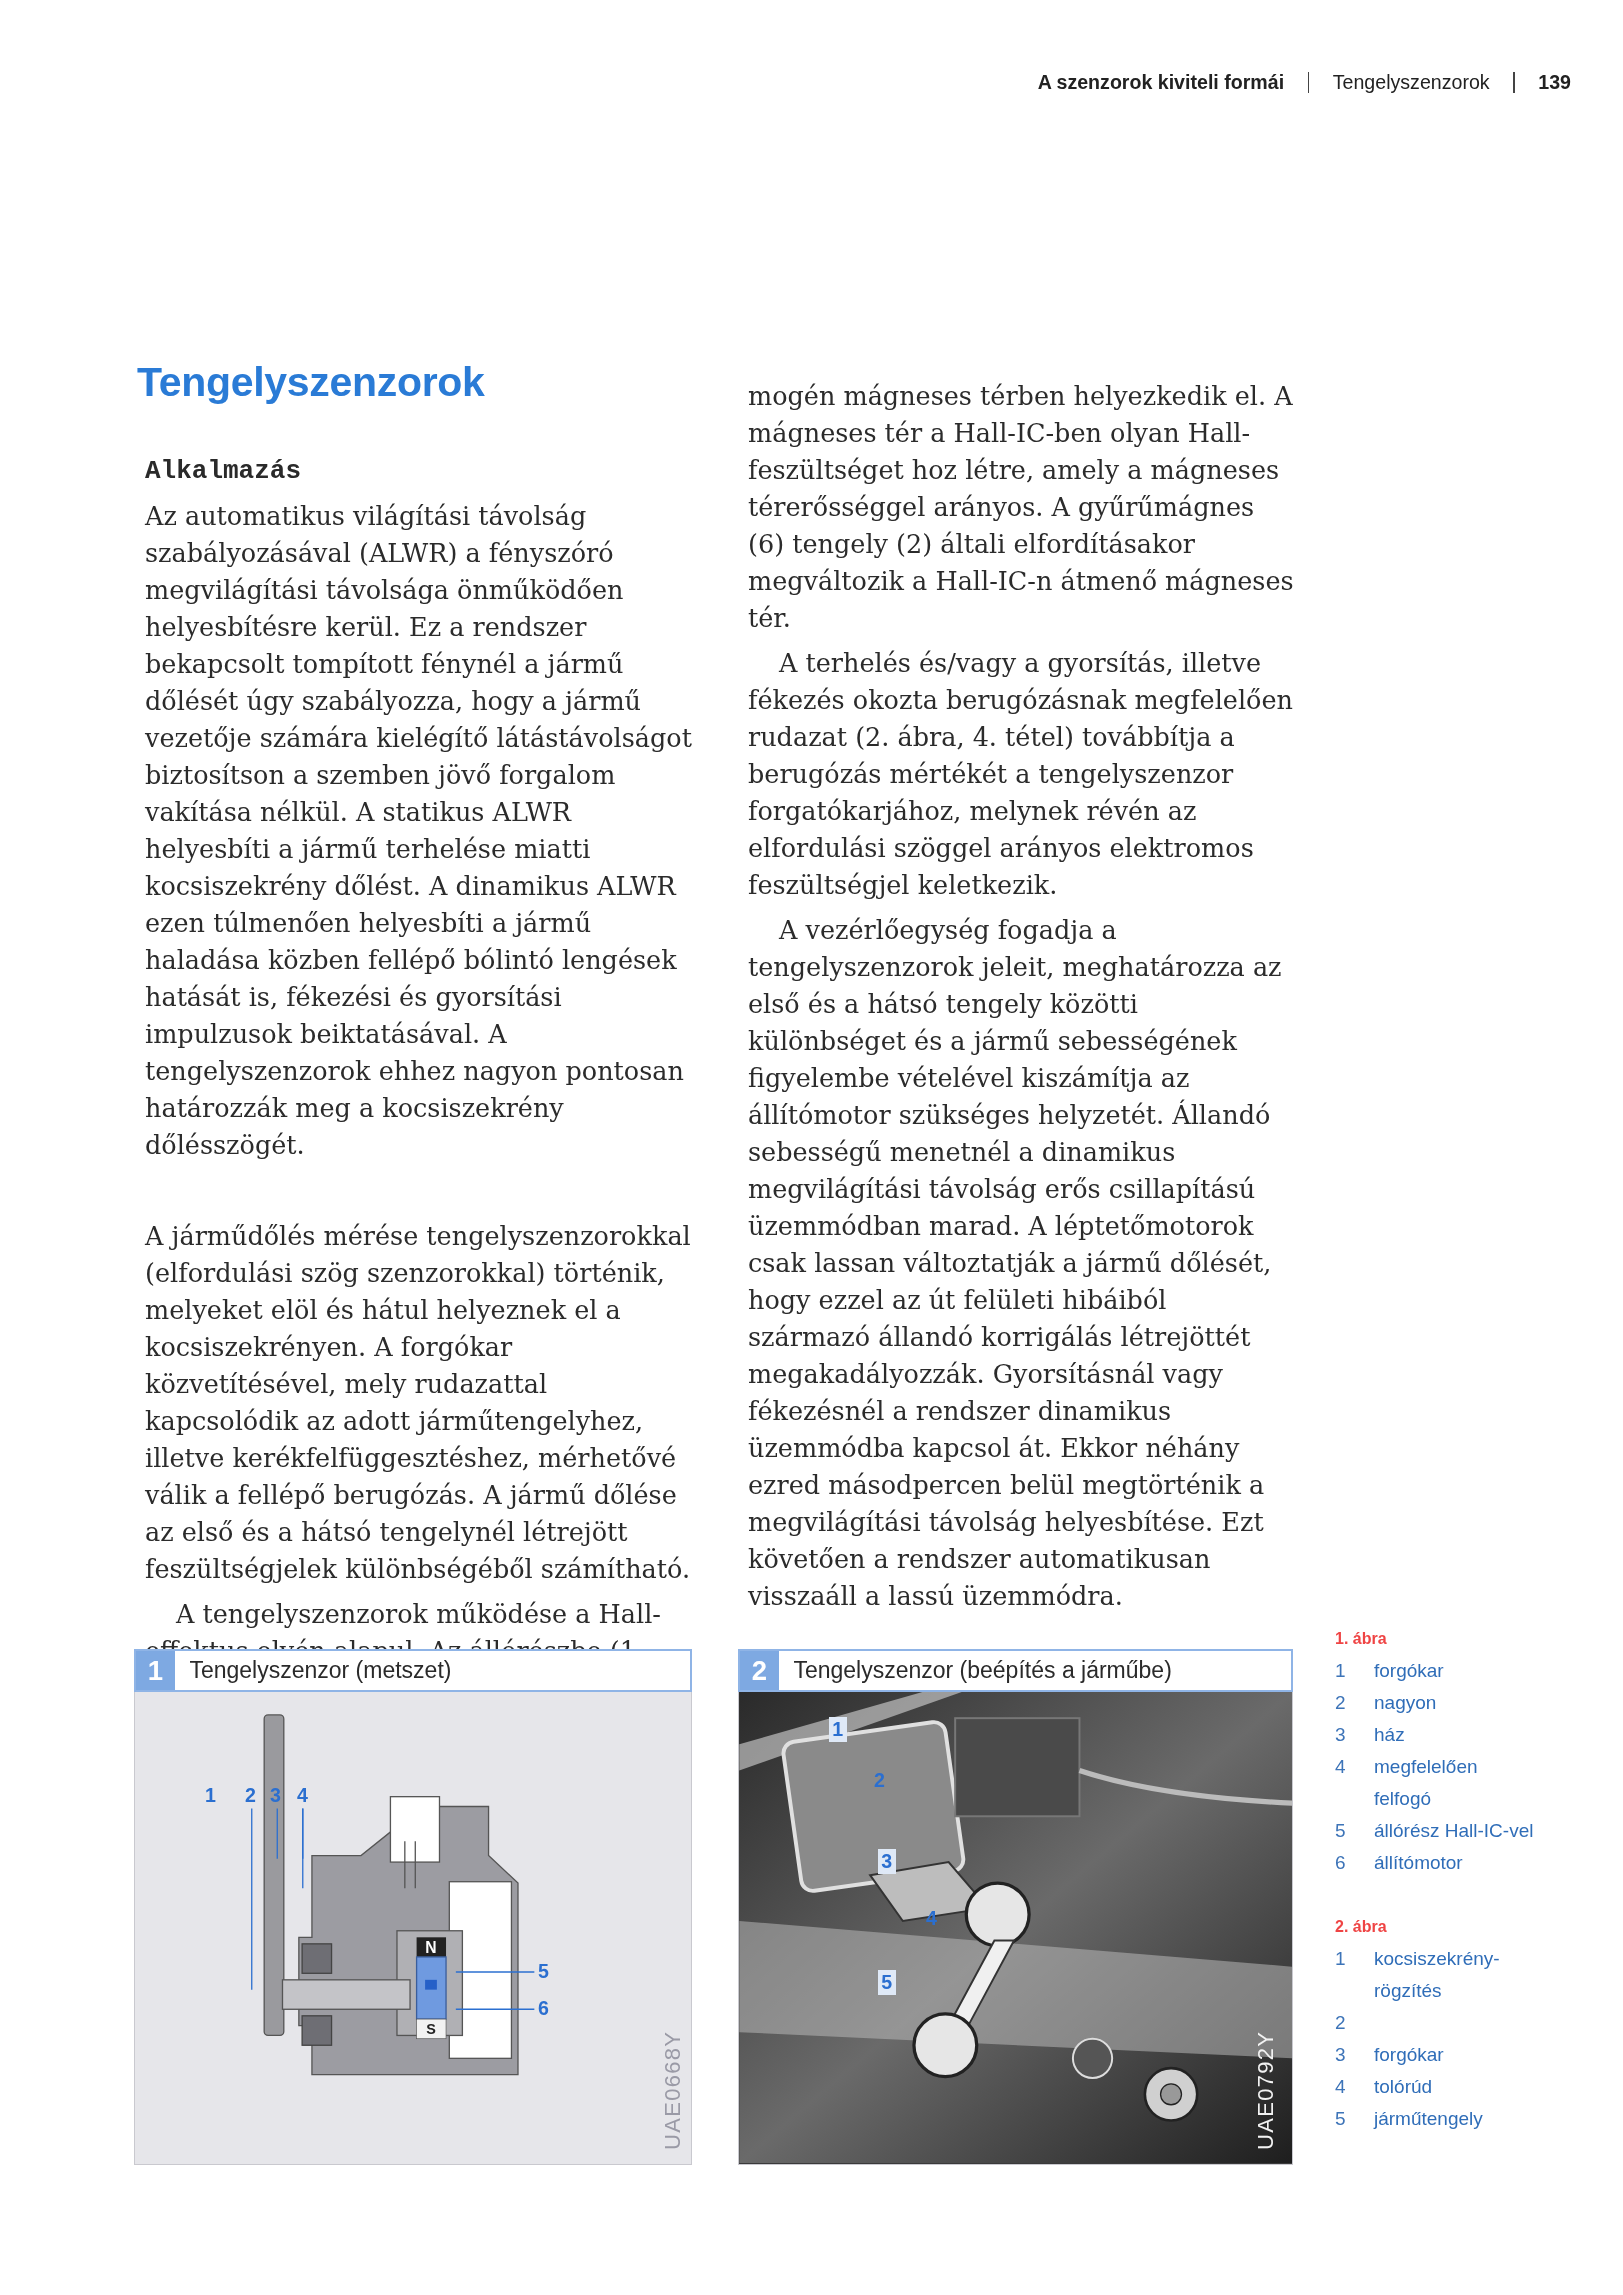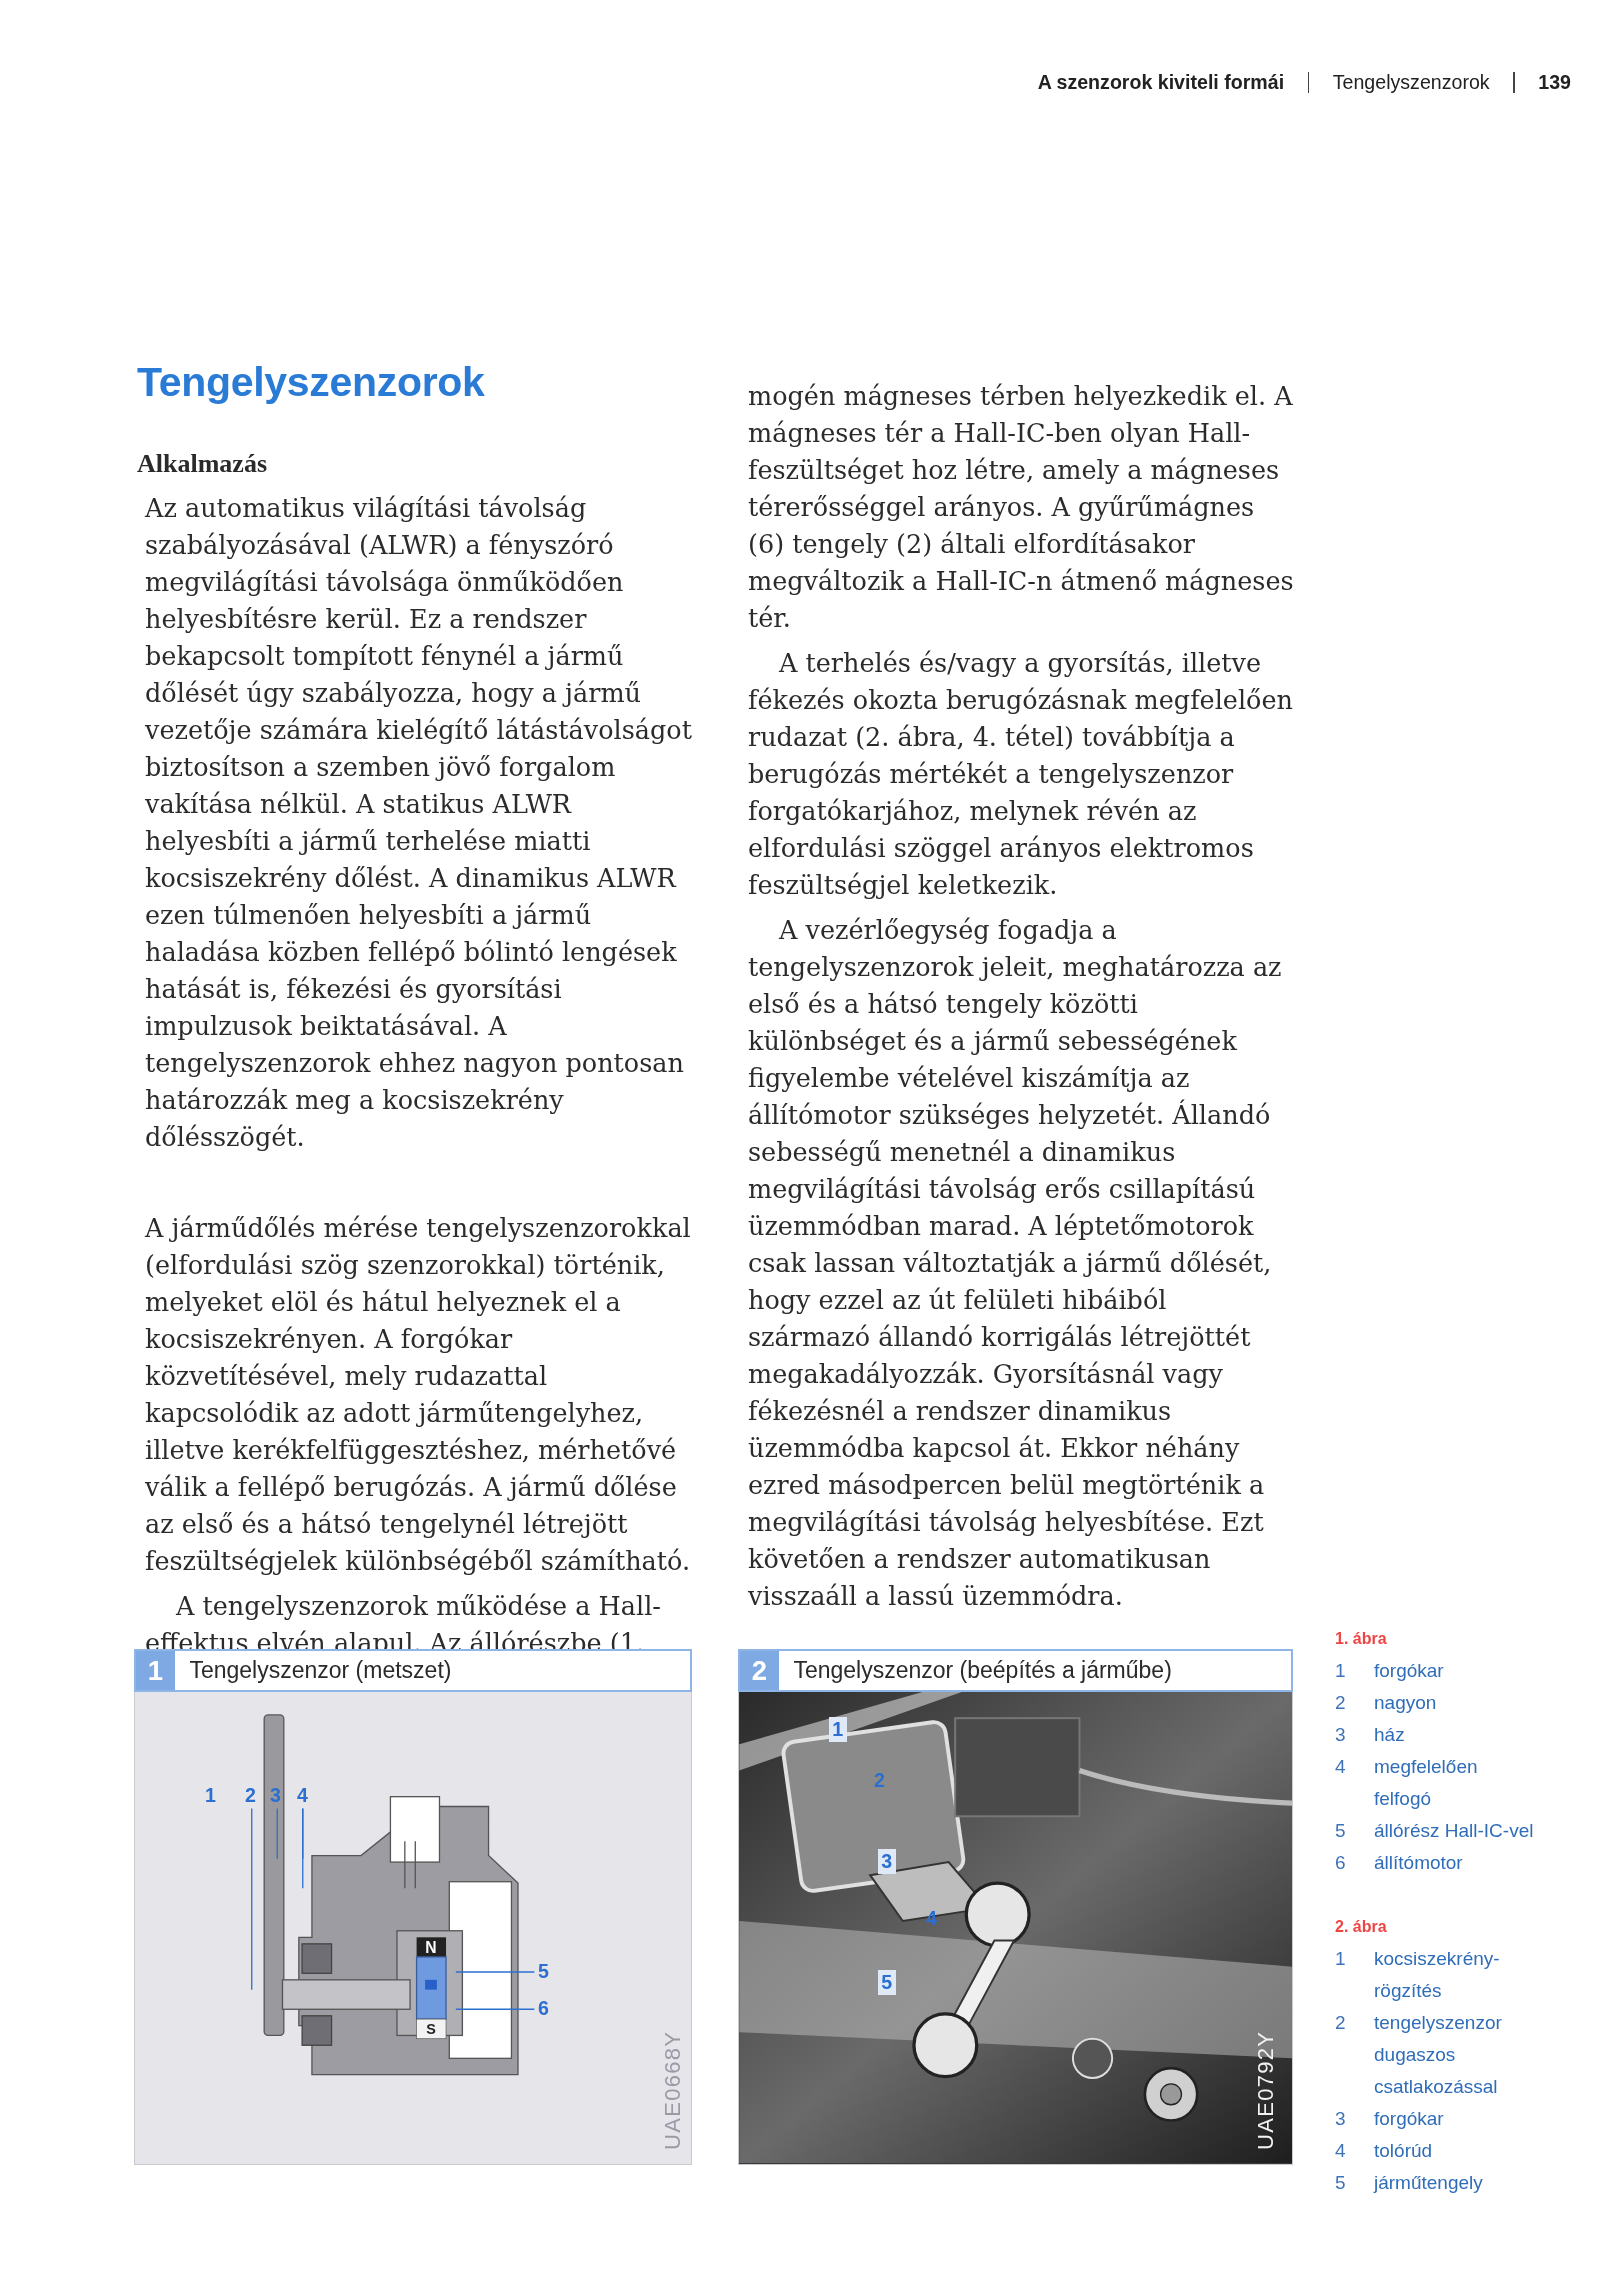--- a/index.html
+++ b/index.html
@@ -22,22 +22,22 @@
     font-family:"Liberation Sans", sans-serif; font-weight:bold; font-size:41px; color:#2a7bd6;
     letter-spacing:-0.3px;
   }
   .col {
     position:absolute; width:563px;
     font-family:"DejaVu Serif", "Liberation Serif", serif; font-size:25.5px; line-height:37px; color:#2b2b2b;
   }
   .col-left { left:137px; top:445px; }
   .col-right { left:740px; top:370px; }
   .col h2 {
-    font-family:Liberation Serif, serif; font-weight:bold; font-size:26px; color:#2a2a2a;
-    margin:0; line-height:37px;
+    font-family:Liberation Mono, monospace; font-weight:bold; font-size:26px; color:#2a2a2a;
+    margin:8px; line-height:37px;
   }
   .col p { margin:8px; text-align:left; }
   .col p.indent { text-indent:31px; }
   .col .gap { height:38px; }
 
   .figure { position:absolute; }
   .fig1 { left:134px; top:1649px; width:558px; height:516px; }
   .fig2 { left:738px; top:1649px; width:555px; height:516px; }
   .fig-header {
     height:43px; display:flex; align-items:stretch; border:2px solid #8fb4e6; border-bottom:2.6px solid #8fb4e6; box-sizing:border-box; background:#fff;
@@ -224,21 +224,20 @@
 </div>
 
 <div class="legend legend2">
   <div class="lg-title">2. ábra</div>
   <div class="row">
       <span class="num">1</span>
       <span class="txt" style="max-width:157px">kocsiszekrény-rögzítés</span>
     </div>
   <div class="row">
       <span class="num">2</span>
-      <span class="txt" style="max-width:196px">tengelyszenzor dugaszos csatlakozással</span>
     </div>
   <div class="row">
       <span class="num">3</span>
       <span class="txt">forgókar</span>
     </div>
   <div class="row">
       <span class="num">4</span>
       <span class="txt">tolórúd</span>
     </div>
   <div class="row">

